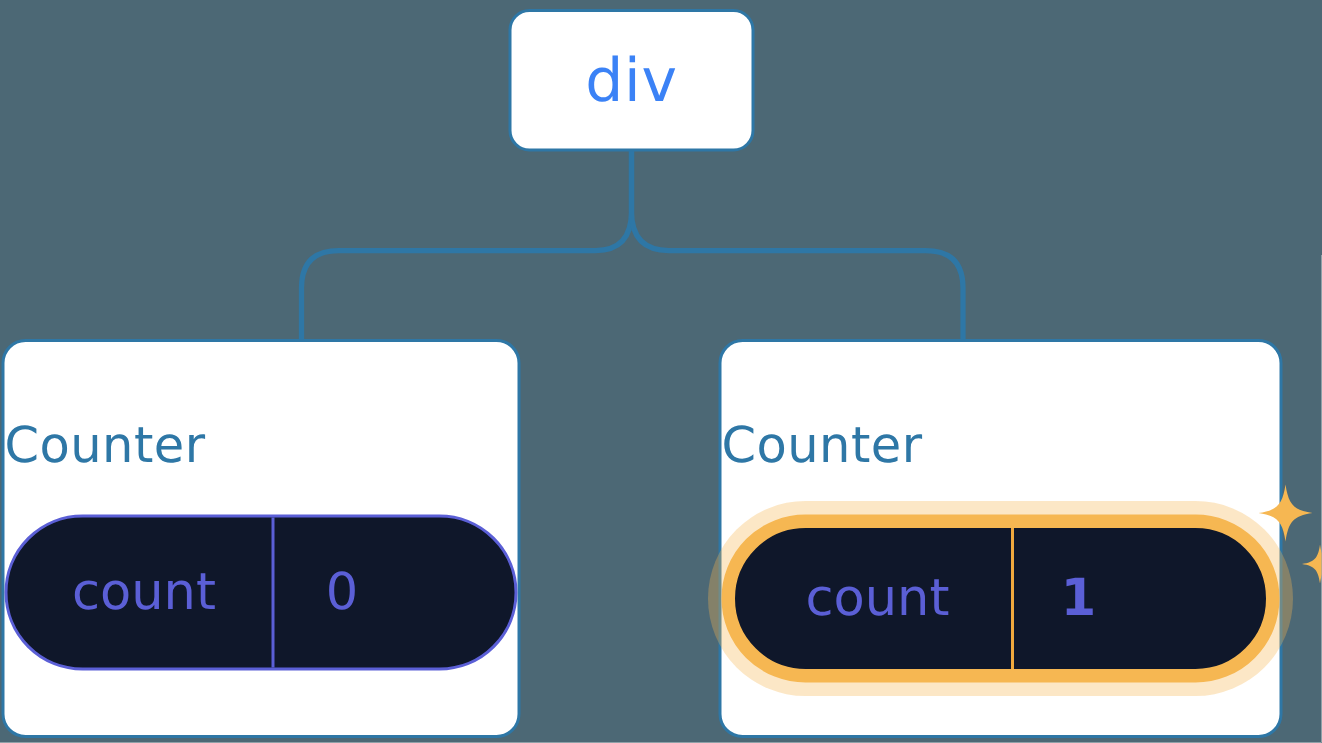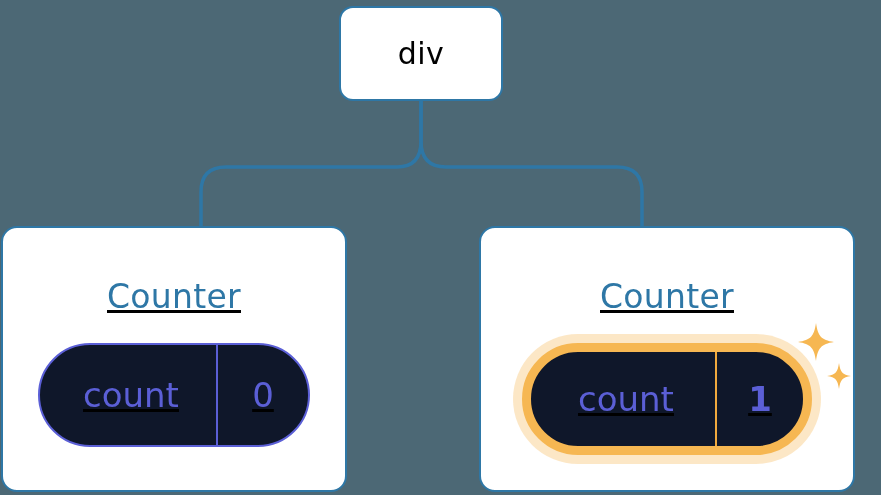--- a/index.html
+++ b/index.html
@@ -36,31 +36,29 @@
   #root-node {
     left: 339px;
     top: 6px;
     width: 164px;
     height: 95px;
     display: flex;
     align-items: center;
     justify-content: center;
   }
   .root-label {
-    color: #000000;
-    font-size: 30px;
+    color: #3b82f6;
+    font-size: 40px;
     letter-spacing: 0.5px;
     line-height: 1;
   }
   .card {
     border-radius: 16px;
     display: flex;
     flex-direction: column;
-    align-items: center;
-    text-decoration: underline;
   }
   #card-left {
     left: 1px;
     top: 226px;
     width: 346px;
     height: 266px;
   }
   #card-right {
     left: 479px;
     top: 226px;

